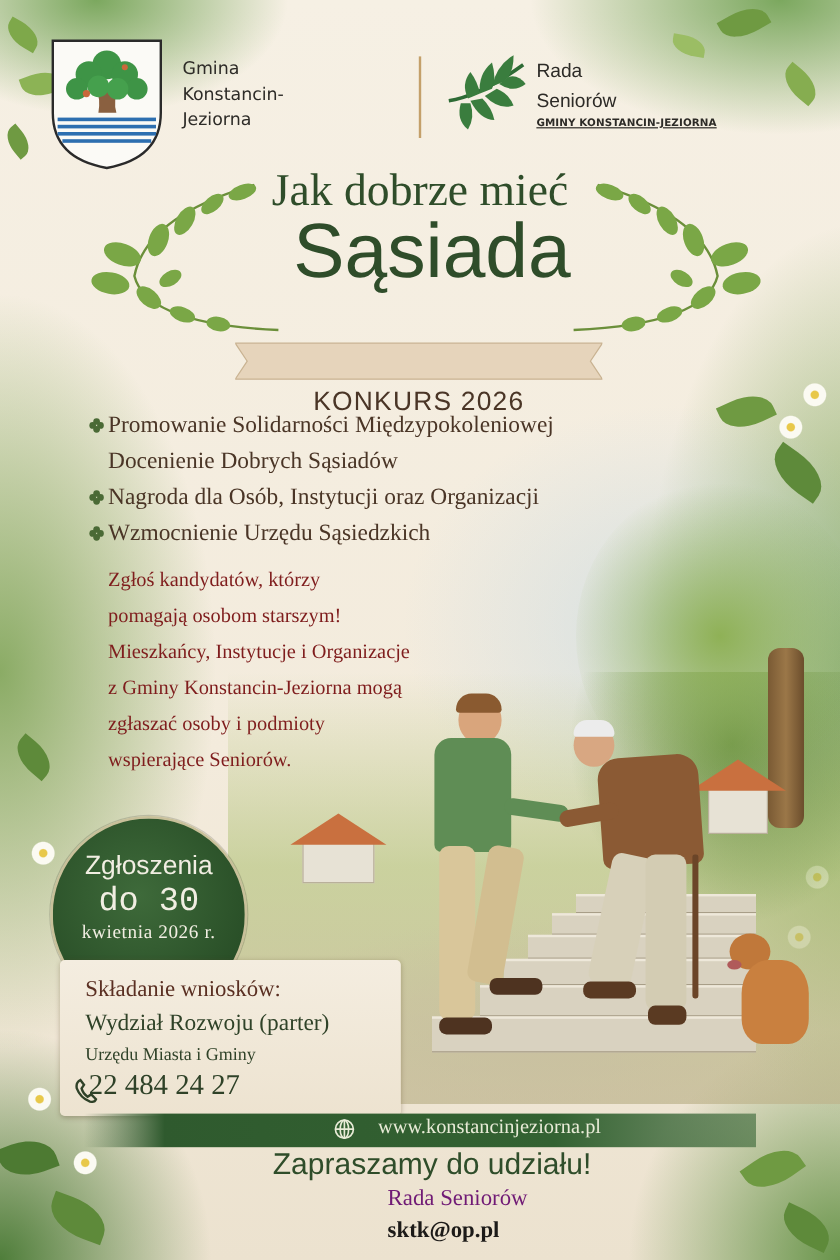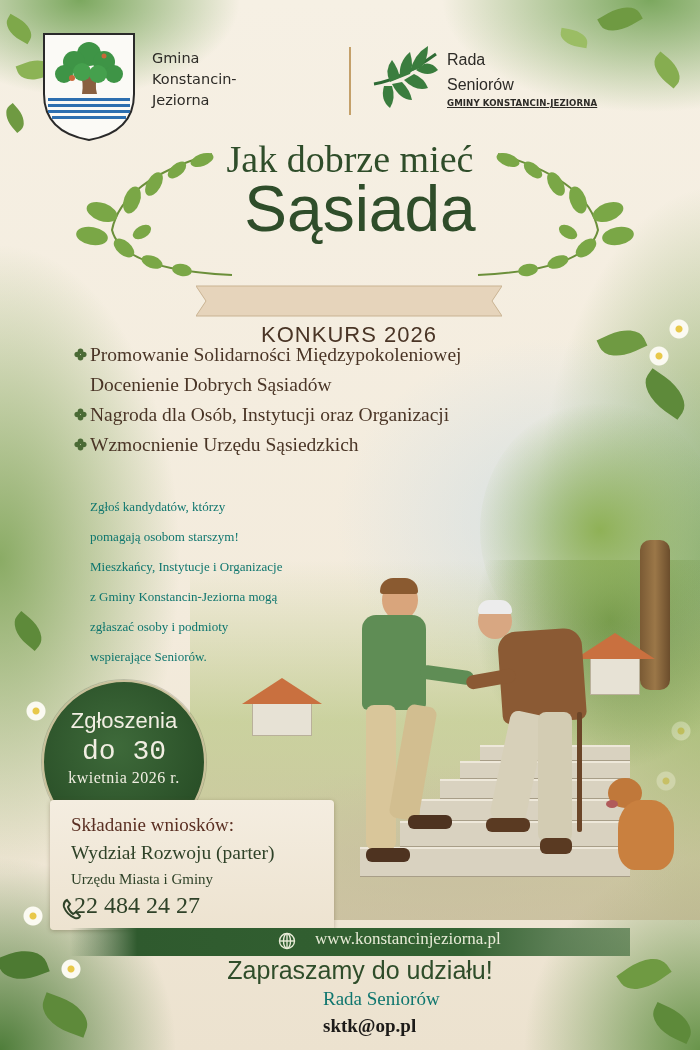--- a/index.html
+++ b/index.html
@@ -49,21 +49,21 @@
   .title-1 { position: absolute; left: 0; width: 700px; text-align: center; top: 137px; font-family: "Liberation Serif", serif; font-size: 38px; color: #2f4d2a; }
   .title-2 { position: absolute; left: 0; width: 720px; text-align: center; top: 172px; font-family: "Liberation Sans", sans-serif; font-size: 64px; color: #2f4d2a; }
   .wreath { position: absolute; top: 140px; width: 190px; height: 160px; }
   .banner { position: absolute; left: 196px; top: 283px; width: 306px; height: 36px; }
   .banner-text { position: absolute; left: 196px; top: 283px; width: 306px; height: 36px; line-height: 36px; text-align: center; font-family: "Liberation Sans", sans-serif; font-size: 22px; letter-spacing: 1px; color: #4a3526; margin-top: 34px; }
 
   
   .bullets { position: absolute; left: 74px; top: 340px; }
   .bullet-line { position: relative; font-size: 19.5px; line-height: 30px; color: #4a3526; padding-left: 16px; white-space: nowrap; }
   .clover { position: absolute; left: 0; top: 8px; width: 13px; height: 13px; }
-  .desc { position: absolute; left: 90px; top: 492px; font-size: 13px; line-height: 30px; color: #0f766e; white-space: nowrap; }
+  .desc { position: absolute; left: 90px; top: 468px; font-size: 17px; line-height: 30px; color: #7f1d1d; white-space: nowrap; }
 
   
   .deadline {
     position: absolute; left: 42px; top: 680px; width: 164px; height: 164px; border-radius: 50%;
     background: radial-gradient(circle at 45% 40%, #3e6a3a, #2a5028 70%, #224423);
     border: 2px solid #c8c09a;
     box-shadow: 0 0 0 1px rgba(0,0,0,0.15);
     text-align: center; color: #f1eee2;
   }
   .deadline .l1 { position: absolute; top: 26px; width: 100%; font-family: "Liberation Sans", sans-serif; font-size: 22px; }
@@ -83,21 +83,21 @@
   .phone-icon { position: absolute; left: 12px; top: 98px; width: 20px; height: 22px; }
 
   
   .webbar {
     position: absolute; left: 70px; top: 928px; width: 560px; height: 28px;
     background: linear-gradient(90deg, rgba(42,80,40,0.0) 0%, #2f5a2e 12%, #336232 70%, rgba(51,98,50,0.6) 100%);
   }
   .globe-icon { position: absolute; left: 278px; top: 932px; width: 18px; height: 18px; }
   .web-text { position: absolute; left: 315px; top: 928px; line-height: 22px; font-size: 17px; color: #e8ebd7; }
   .invite { position: absolute; left: 0; width: 700px; text-align: center; top: 956px; font-family: "Liberation Sans", sans-serif; font-size: 25px; color: #2f4d2a; padding-left: 20px; }
-  .sign-1 { position: absolute; left: 323px; top: 988px; font-size: 19px; color: #0f766e; }
+  .sign-1 { position: absolute; left: 323px; top: 988px; font-size: 19px; color: #701a75; }
   .sign-2 { position: absolute; left: 323px; top: 1015px; font-size: 19px; color: #1c1a18; font-weight: bold; }
 
   .leaf { position: absolute; border-radius: 0 70% 0 70%; }
   .flower { position: absolute; width: 22px; height: 22px; border-radius: 50%;
     background: radial-gradient(circle, #e8c84a 0 3px, #fbfaf2 4px 9px, rgba(255,255,255,0) 10px); }
 </style>
 </head>
 <body>
 
 <div class="poster"></div>

